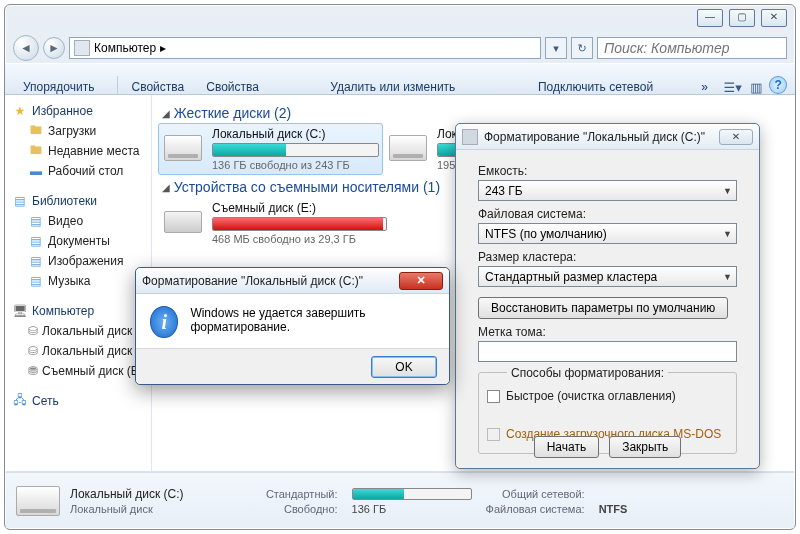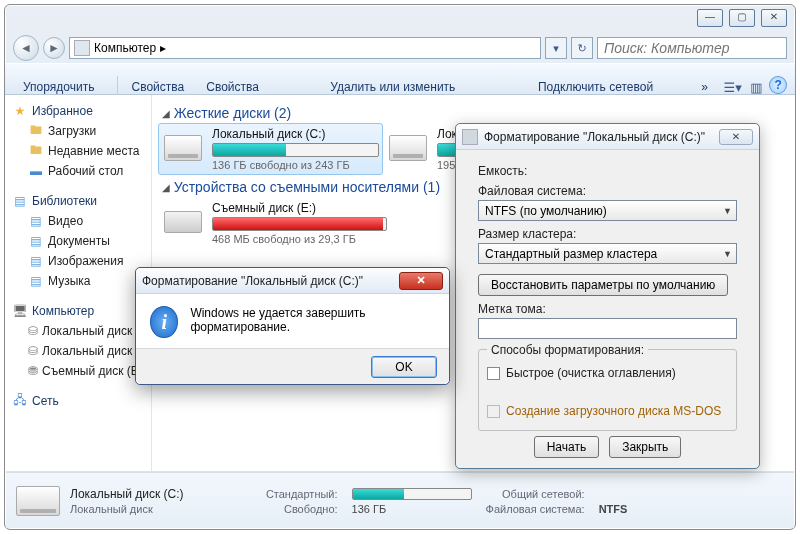--- a/index.html
+++ b/index.html
@@ -81,21 +81,21 @@
 .dlg-title{flex:1;color:#222;}
 .dlg-x{width:34px;height:16px;border:1px solid #9aaac0;border-radius:3px;background:linear-gradient(#f4f8fc,#dae5f0);font-size:10px;text-align:center;line-height:13px;color:#444;}
 .dlg-body{padding:8px 22px;}
 .fld-lbl{margin:6px 0 2px;color:#222;white-space:nowrap;overflow:hidden;}
 .combo{width:100%;height:21px;border:1px solid #7a8a9a;background:linear-gradient(#fff,#e8e8e8);
   display:flex;align-items:center;padding:0 6px;position:relative;}
 .combo::after{content:"▼";position:absolute;right:4px;font-size:9px;color:#444;}
 .txtin{width:100%;height:21px;border:1px solid #7a8a9a;background:#fff;padding:0 4px;}
 .btn{height:22px;border:1px solid #707070;background:linear-gradient(#f8f8f8,#e0e0e0);padding:0 12px;font-size:12px;border-radius:3px;}
 .grp{border:1px solid #c0c0c0;border-radius:3px;margin-top:10px;padding:8px;}
-.grp-title{position:relative;top:-15px;left:0;background:#f0f0f0;padding:0 4px;display:inline-block;color:#222;}
+.grp-title{position:relative;top:-15px;left:20px;background:#f0f0f0;padding:0 4px;display:inline-block;color:#222;}
 .chk{display:flex;align-items:center;gap:6px;margin:-6px 0 4px;color:#222;}
 .chk.dis{color:#a16207;margin-top:24px;}
 .chk-box{width:13px;height:13px;border:1px solid #888;background:#fff;}
 .chk.dis .chk-box{border-color:#bbb;background:#f0f0f0;}
 .dlg-ftr{position:absolute;bottom:10px;left:0;right:0;display:flex;justify-content:center;gap:10px;}
 
 
 .msg{position:absolute;top:267px;left:135px;width:315px;height:118px;
   border:1px solid #3a5a8a;border-radius:5px;background:#fff;
   box-shadow:0 6px 20px rgba(0,0,0,0.4);font-size:12px;z-index:10;}
@@ -280,20 +280,23 @@
 </div>
 
 <div class="dlg">
   <div class="dlg-tb">
     <span class="ico"></span>
     <span class="dlg-title">Форматирование "Локальный диск (C:)"</span>
     <span class="dlg-x">✕</span>
   </div>
   <div class="dlg-body">
     <div class="fld-lbl">Емкость:</div>
+    <div class="combo">
+        <span>243 ГБ</span>
+      </div>
     <div class="fld-lbl">Файловая система:</div>
     <div class="combo">
         <span>NTFS (по умолчанию)</span>
       </div>
     <div class="fld-lbl">Размер кластера:</div>
     <div class="combo">
         <span>Стандартный размер кластера</span>
       </div>
     <div style="margin-top:10px"><button class="btn">Восстановить параметры по умолчанию</button></div>
     <div class="fld-lbl">Метка тома:</div>

